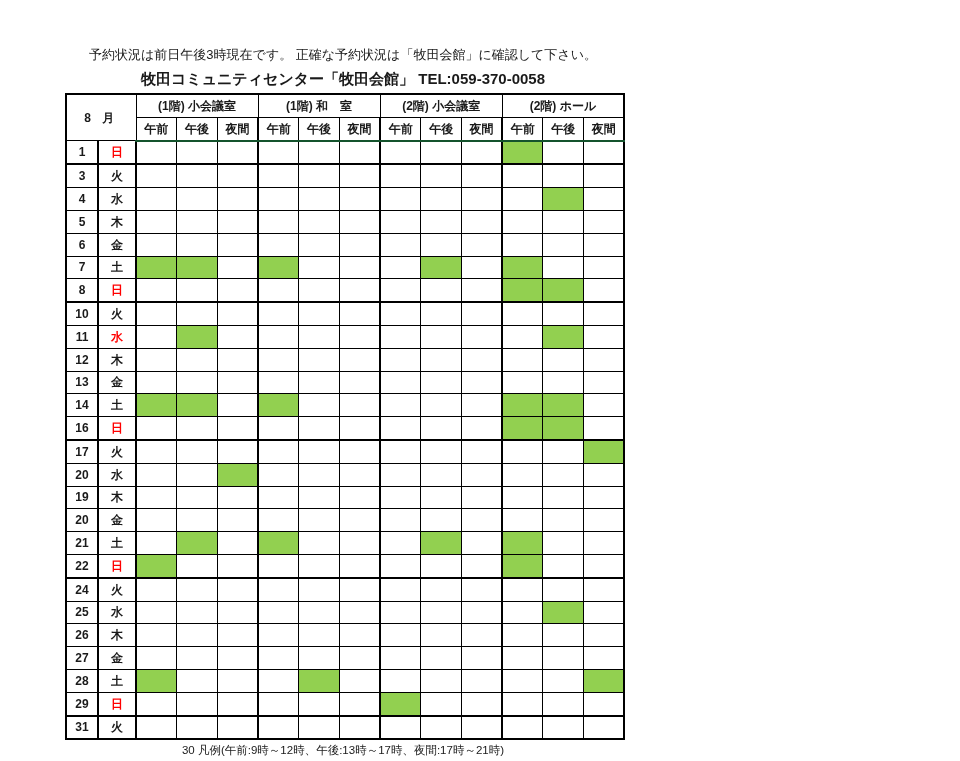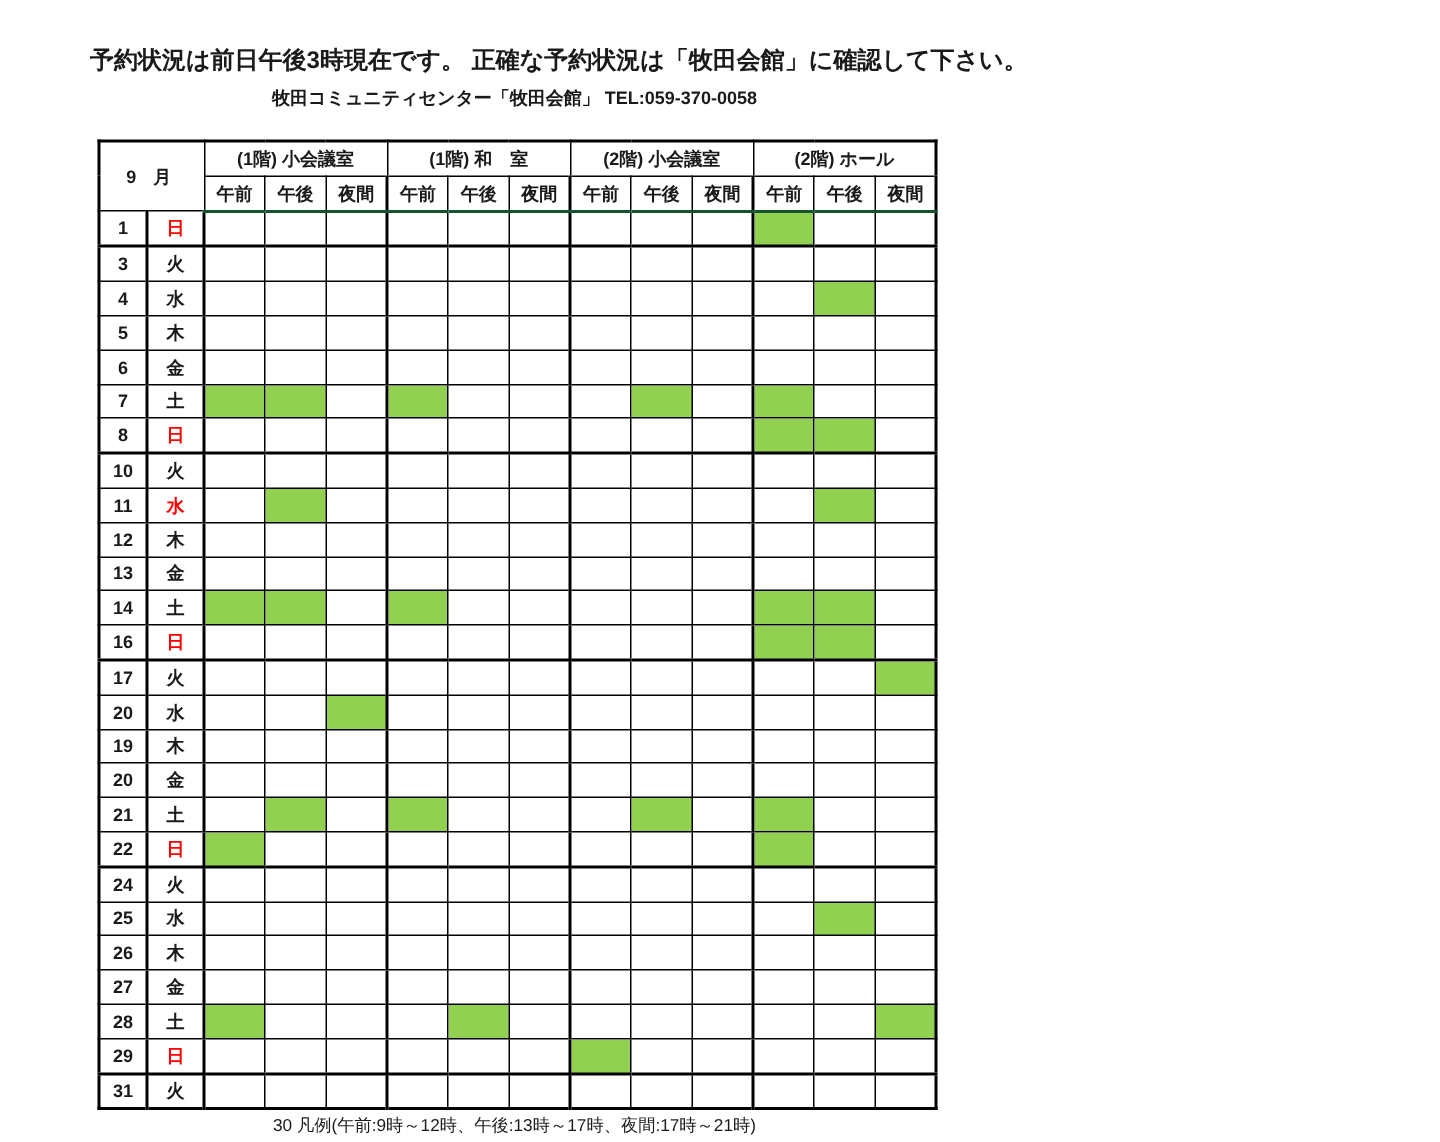--- a/index.html
+++ b/index.html
@@ -23,27 +23,27 @@
     width: 566px;
     text-align: center;
   }
   .title {
     font-size: 16px;
     font-weight: bold;
     letter-spacing: 1.5px;
     white-space: nowrap;
   }
   .subtitle {
-    font-size: 16px;
-    font-weight: bold;
-    margin-top: 8px;
+    font-size: 13px;
+    font-weight: normal;
+    margin-top: 24px;
     white-space: nowrap;
   }
   .contact {
-    font-size: 12px;
+    font-size: 15px;
     font-weight: bold;
     margin-top: 6px;
     white-space: nowrap;
   }
   table.res {
     position: absolute;
     left: 65px;
     top: 93px;
     border-collapse: collapse;
     table-layout: fixed;
@@ -115,21 +115,21 @@
         <col style="width:40.7px">
       <col style="width:40.7px">
         <col style="width:40.7px">
         <col style="width:40.7px">
       <col style="width:40.7px">
         <col style="width:40.7px">
         <col style="width:40.7px">
     </colgroup>
     <thead>
       <tr>
-        <th class="month" rowspan="2" colspan="2">9 月</th>
+        <th class="month" rowspan="2" colspan="2">8 月</th>
         <th class="group" colspan="3">(1階) 小会議室</th>
         <th class="group" colspan="3">(1階) 和　室</th>
         <th class="group" colspan="3">(2階) 小会議室</th>
         <th class="group" colspan="3">(2階) ホール</th>
       </tr>
       <tr class="slot-row">
         <th>午前</th>
         <th>午後</th>
         <th>夜間</th>
         <th>午前</th>

